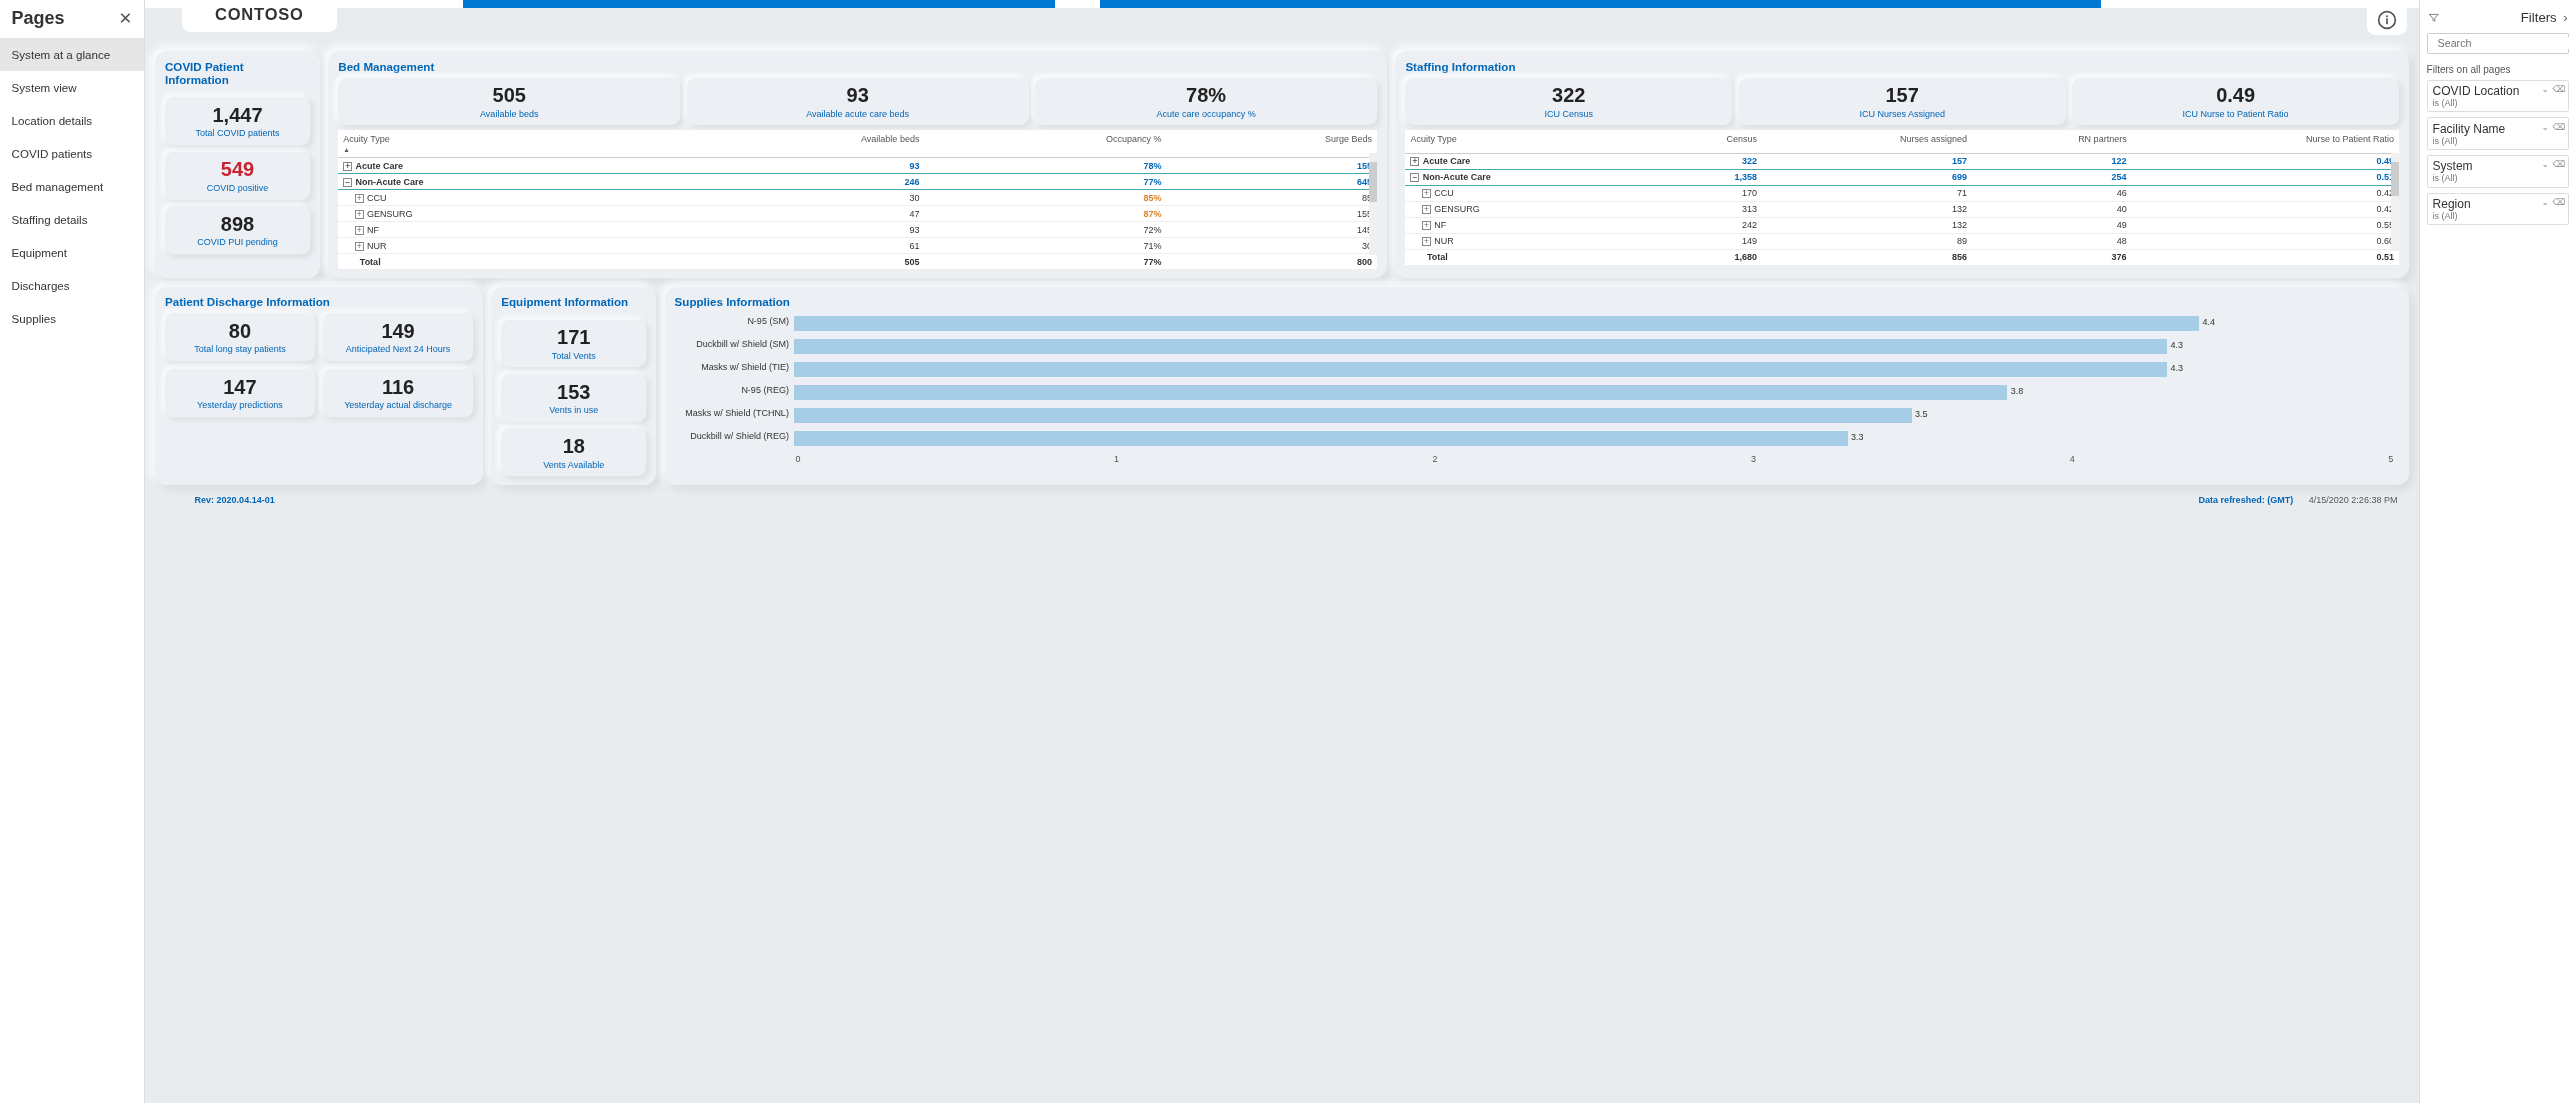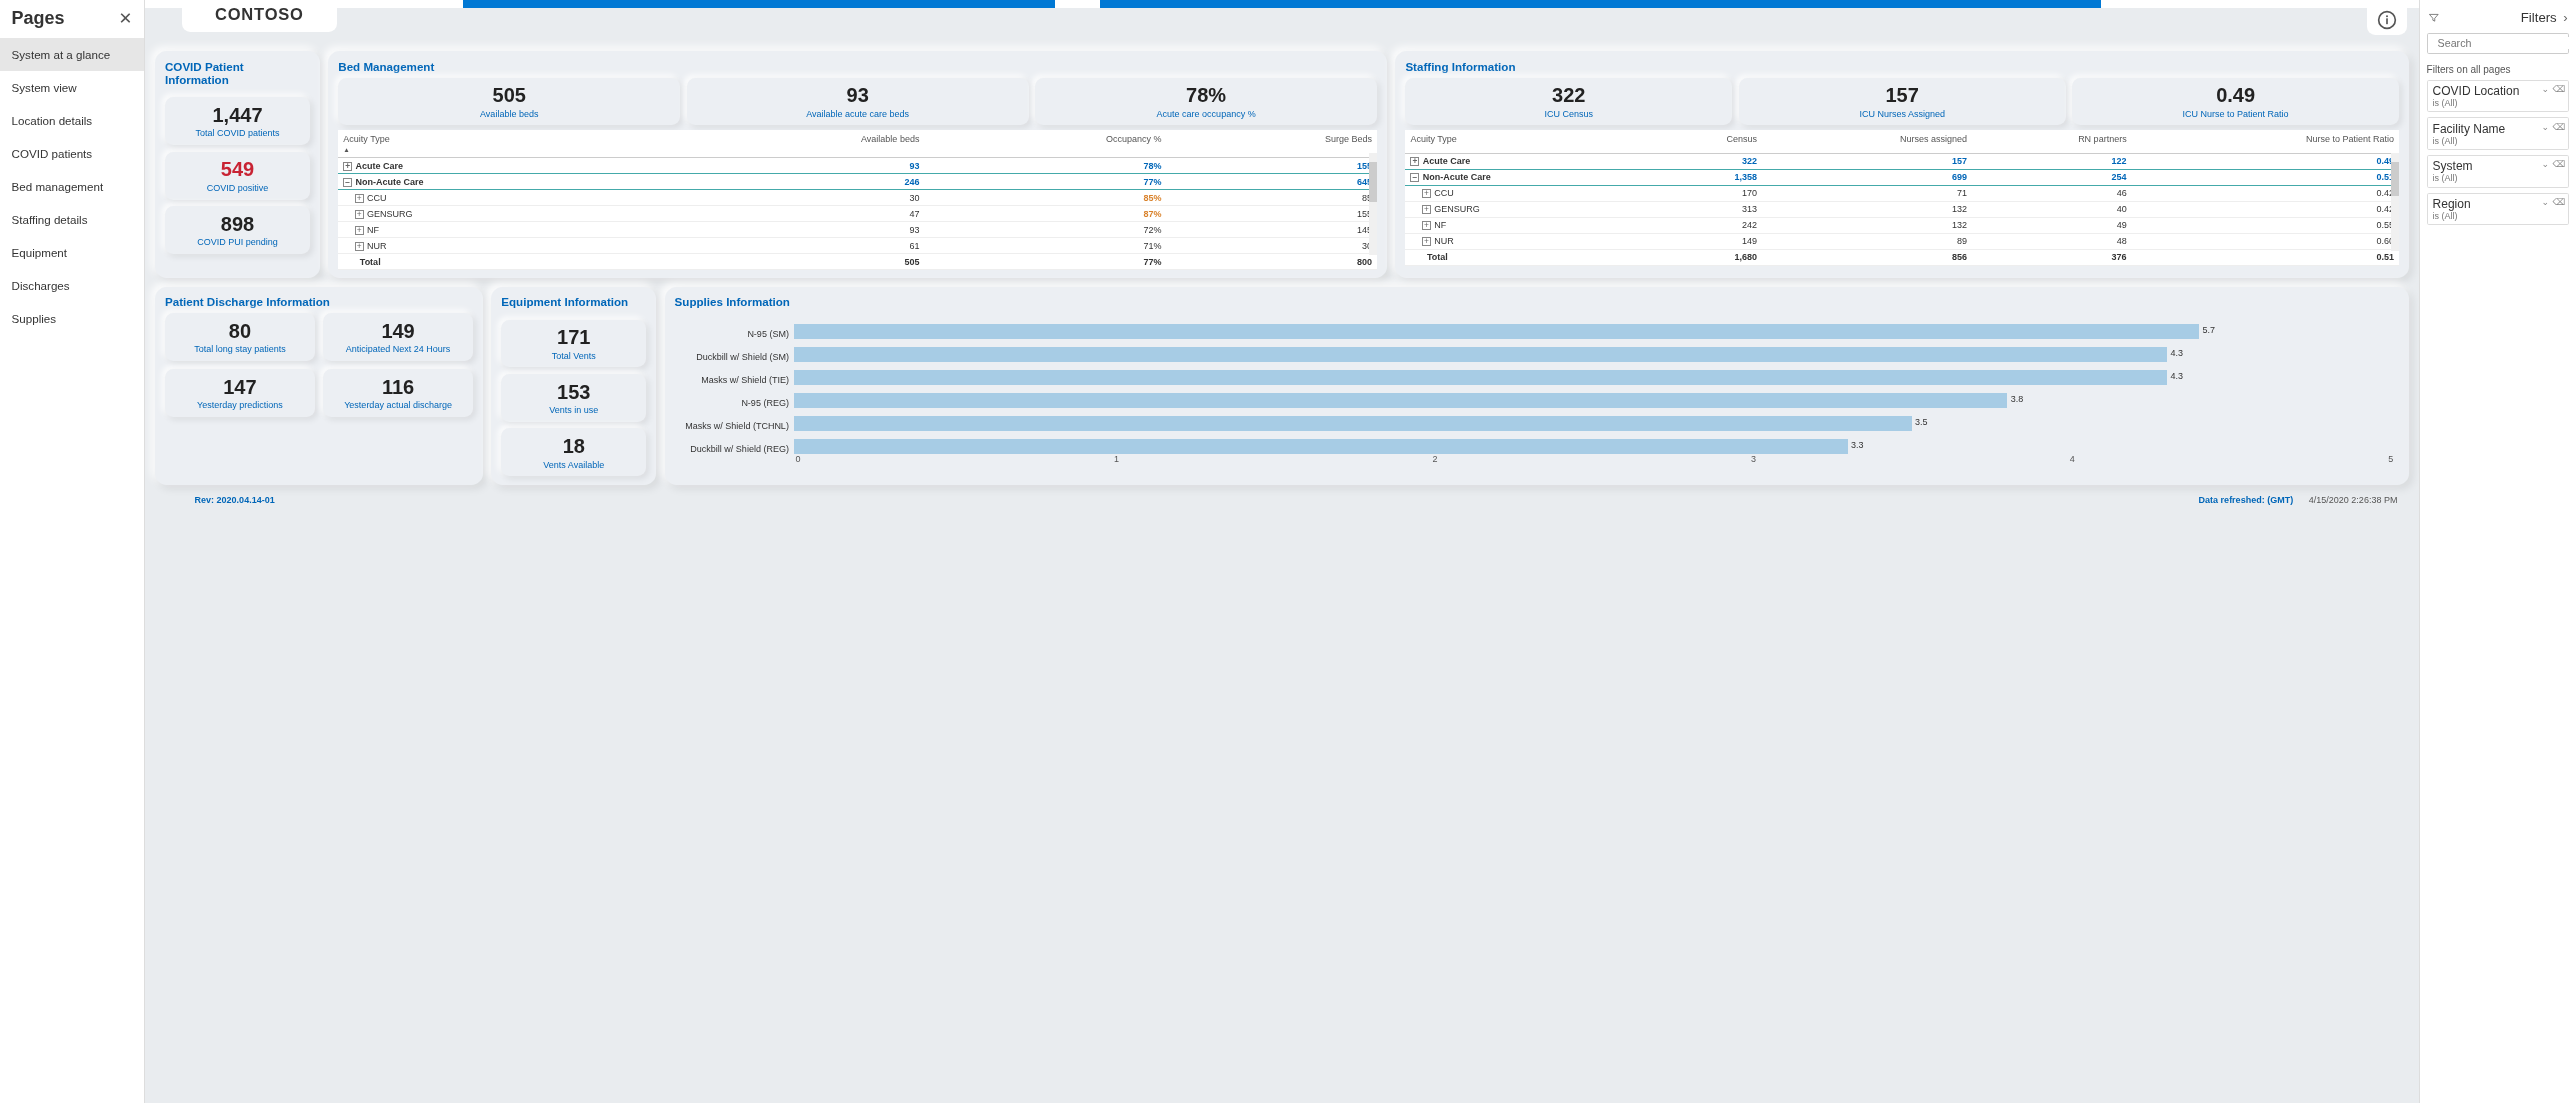--- a/index.html
+++ b/index.html
@@ -56,21 +56,21 @@
 
 
 .discharge-card { width: 328px; }
 .equip-card { width: 165px; display: flex; flex-direction: column; gap: 6.6px; }
 .supplies-card { flex: 1; }
 
 .discharge-grid { display: grid; grid-template-columns: 1fr 1fr; gap: 8.3px; }
 
 
 .barchart { padding: 3.3px 8.3px 3.3px 3.3px; }
-.bar-row { display: flex; align-items: flex-end; height: 23px; }
+.bar-row { display: flex; align-items: flex-start; height: 23px; }
 .bar-cat { width: 116px; text-align: right; font-size: 9px; color: #333; padding-right: 5px; }
 .bar-track { flex: 1; position: relative; height: 15px; }
 .bar-fill { position: absolute; left: 0; height: 100%; background: #a7cce5; }
 .bar-val { position: absolute; top: 0.8px; font-size: 9px; color: #333; }
 .axis { display: flex; margin-left: 120px; font-size: 9px; color: #555; position: relative; height: 16.5px; }
 .axis span { position: absolute; transform: translateX(-50%); }
 
 .footer { display: flex; justify-content: space-between; align-items: center; padding: 1.7px 11.6px 3.3px; font-size: 9px; }
 .footer .rev { color: #0066b8; font-weight: 600; margin-left: 28px; }
 .footer .refresh { color: #0066b8; font-weight: 600; }
@@ -351,21 +351,21 @@
           </div>
       </div>
 
       <div class="card supplies-card">
         <div class="card-title">Supplies Information</div>
         <div class="barchart" id="barchart">
             <div class="bar-row">
     <div class="bar-cat">N-95 (SM)</div>
     <div class="bar-track">
       <div class="bar-fill" style="width:88.00000000000001%"></div>
-      <div class="bar-val" style="left:calc(88.00000000000001% + 3.3px)">5.7</div>
+      <div class="bar-val" style="left:calc(88.00000000000001% + 3.3px)">4.4</div>
     </div>
             </div>
             <div class="bar-row">
     <div class="bar-cat">Duckbill w/ Shield (SM)</div>
     <div class="bar-track">
       <div class="bar-fill" style="width:86%"></div>
       <div class="bar-val" style="left:calc(86% + 3.3px)">4.3</div>
     </div>
             </div>
             <div class="bar-row">

